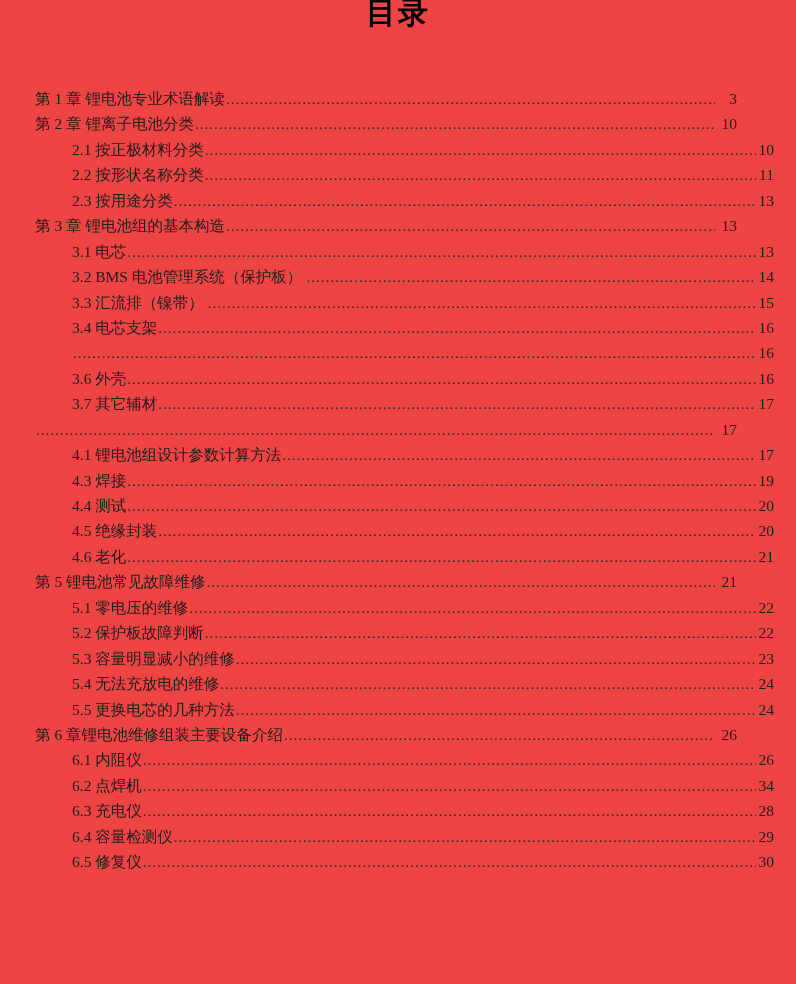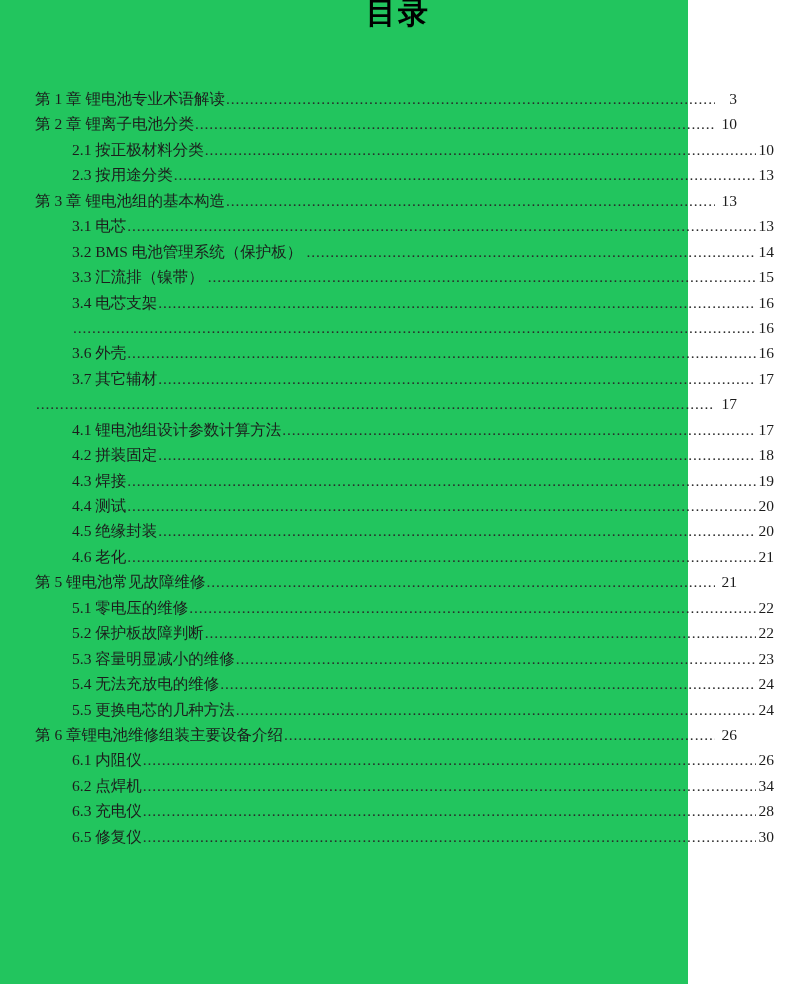--- a/index.html
+++ b/index.html
@@ -11,24 +11,24 @@
     width: 796px;
     height: 984px;
     position: relative;
     overflow: hidden;
     font-family: "Liberation Serif", "DejaVu Serif", serif;
     color: #1a1a1a;
     -webkit-font-smoothing: antialiased;
   }
 
   .page {
-    width: 688px;
+    width: 796px;
     height: 984px;
     position: relative;
-    background: #22c55e;
+    background: #ef4444;
     box-sizing: border-box;
   }
 
   
   .doc-title {
     position: absolute;
     top: -6px;
     left: 0;
     width: 796px;
     text-align: center;
@@ -116,20 +116,25 @@
         <span class="toc-label">第 2 章   锂离子电池分类</span>
         <span class="toc-dots"></span>
         <span class="toc-page">10</span>
       </div>
       <div class="toc-entry lvl-2">
         <span class="toc-label">2.1  按正极材料分类</span>
         <span class="toc-dots"></span>
         <span class="toc-page">10</span>
       </div>
       <div class="toc-entry lvl-2">
+        <span class="toc-label">2.2  按形状名称分类</span>
+        <span class="toc-dots"></span>
+        <span class="toc-page">11</span>
+      </div>
+      <div class="toc-entry lvl-2">
         <span class="toc-label">2.3  按用途分类</span>
         <span class="toc-dots"></span>
         <span class="toc-page">13</span>
       </div>
       <div class="toc-entry lvl-1 page-gap">
         <span class="toc-label">第 3 章   锂电池组的基本构造</span>
         <span class="toc-dots"></span>
         <span class="toc-page">13</span>
       </div>
       <div class="toc-entry lvl-2">
@@ -169,25 +174,20 @@
       <div class="toc-entry lvl-1 page-gap">
         <span class="toc-dots"></span>
         <span class="toc-page">17</span>
       </div>
       <div class="toc-entry lvl-2">
         <span class="toc-label">4.1  锂电池组设计参数计算方法</span>
         <span class="toc-dots"></span>
         <span class="toc-page">17</span>
       </div>
       <div class="toc-entry lvl-2">
-        <span class="toc-label">4.2  拼装固定</span>
-        <span class="toc-dots"></span>
-        <span class="toc-page">18</span>
-      </div>
-      <div class="toc-entry lvl-2">
         <span class="toc-label">4.3  焊接</span>
         <span class="toc-dots"></span>
         <span class="toc-page">19</span>
       </div>
       <div class="toc-entry lvl-2">
         <span class="toc-label">4.4  测试</span>
         <span class="toc-dots"></span>
         <span class="toc-page">20</span>
       </div>
       <div class="toc-entry lvl-2">
@@ -244,19 +244,24 @@
         <span class="toc-label">6.2  点焊机</span>
         <span class="toc-dots"></span>
         <span class="toc-page">34</span>
       </div>
       <div class="toc-entry lvl-2">
         <span class="toc-label">6.3 充电仪</span>
         <span class="toc-dots"></span>
         <span class="toc-page">28</span>
       </div>
       <div class="toc-entry lvl-2">
+        <span class="toc-label">6.4  容量检测仪</span>
+        <span class="toc-dots"></span>
+        <span class="toc-page">29</span>
+      </div>
+      <div class="toc-entry lvl-2">
         <span class="toc-label">6.5 修复仪</span>
         <span class="toc-dots"></span>
         <span class="toc-page">30</span>
       </div>
     </div>
 
 </div>
 
 </body></html>

